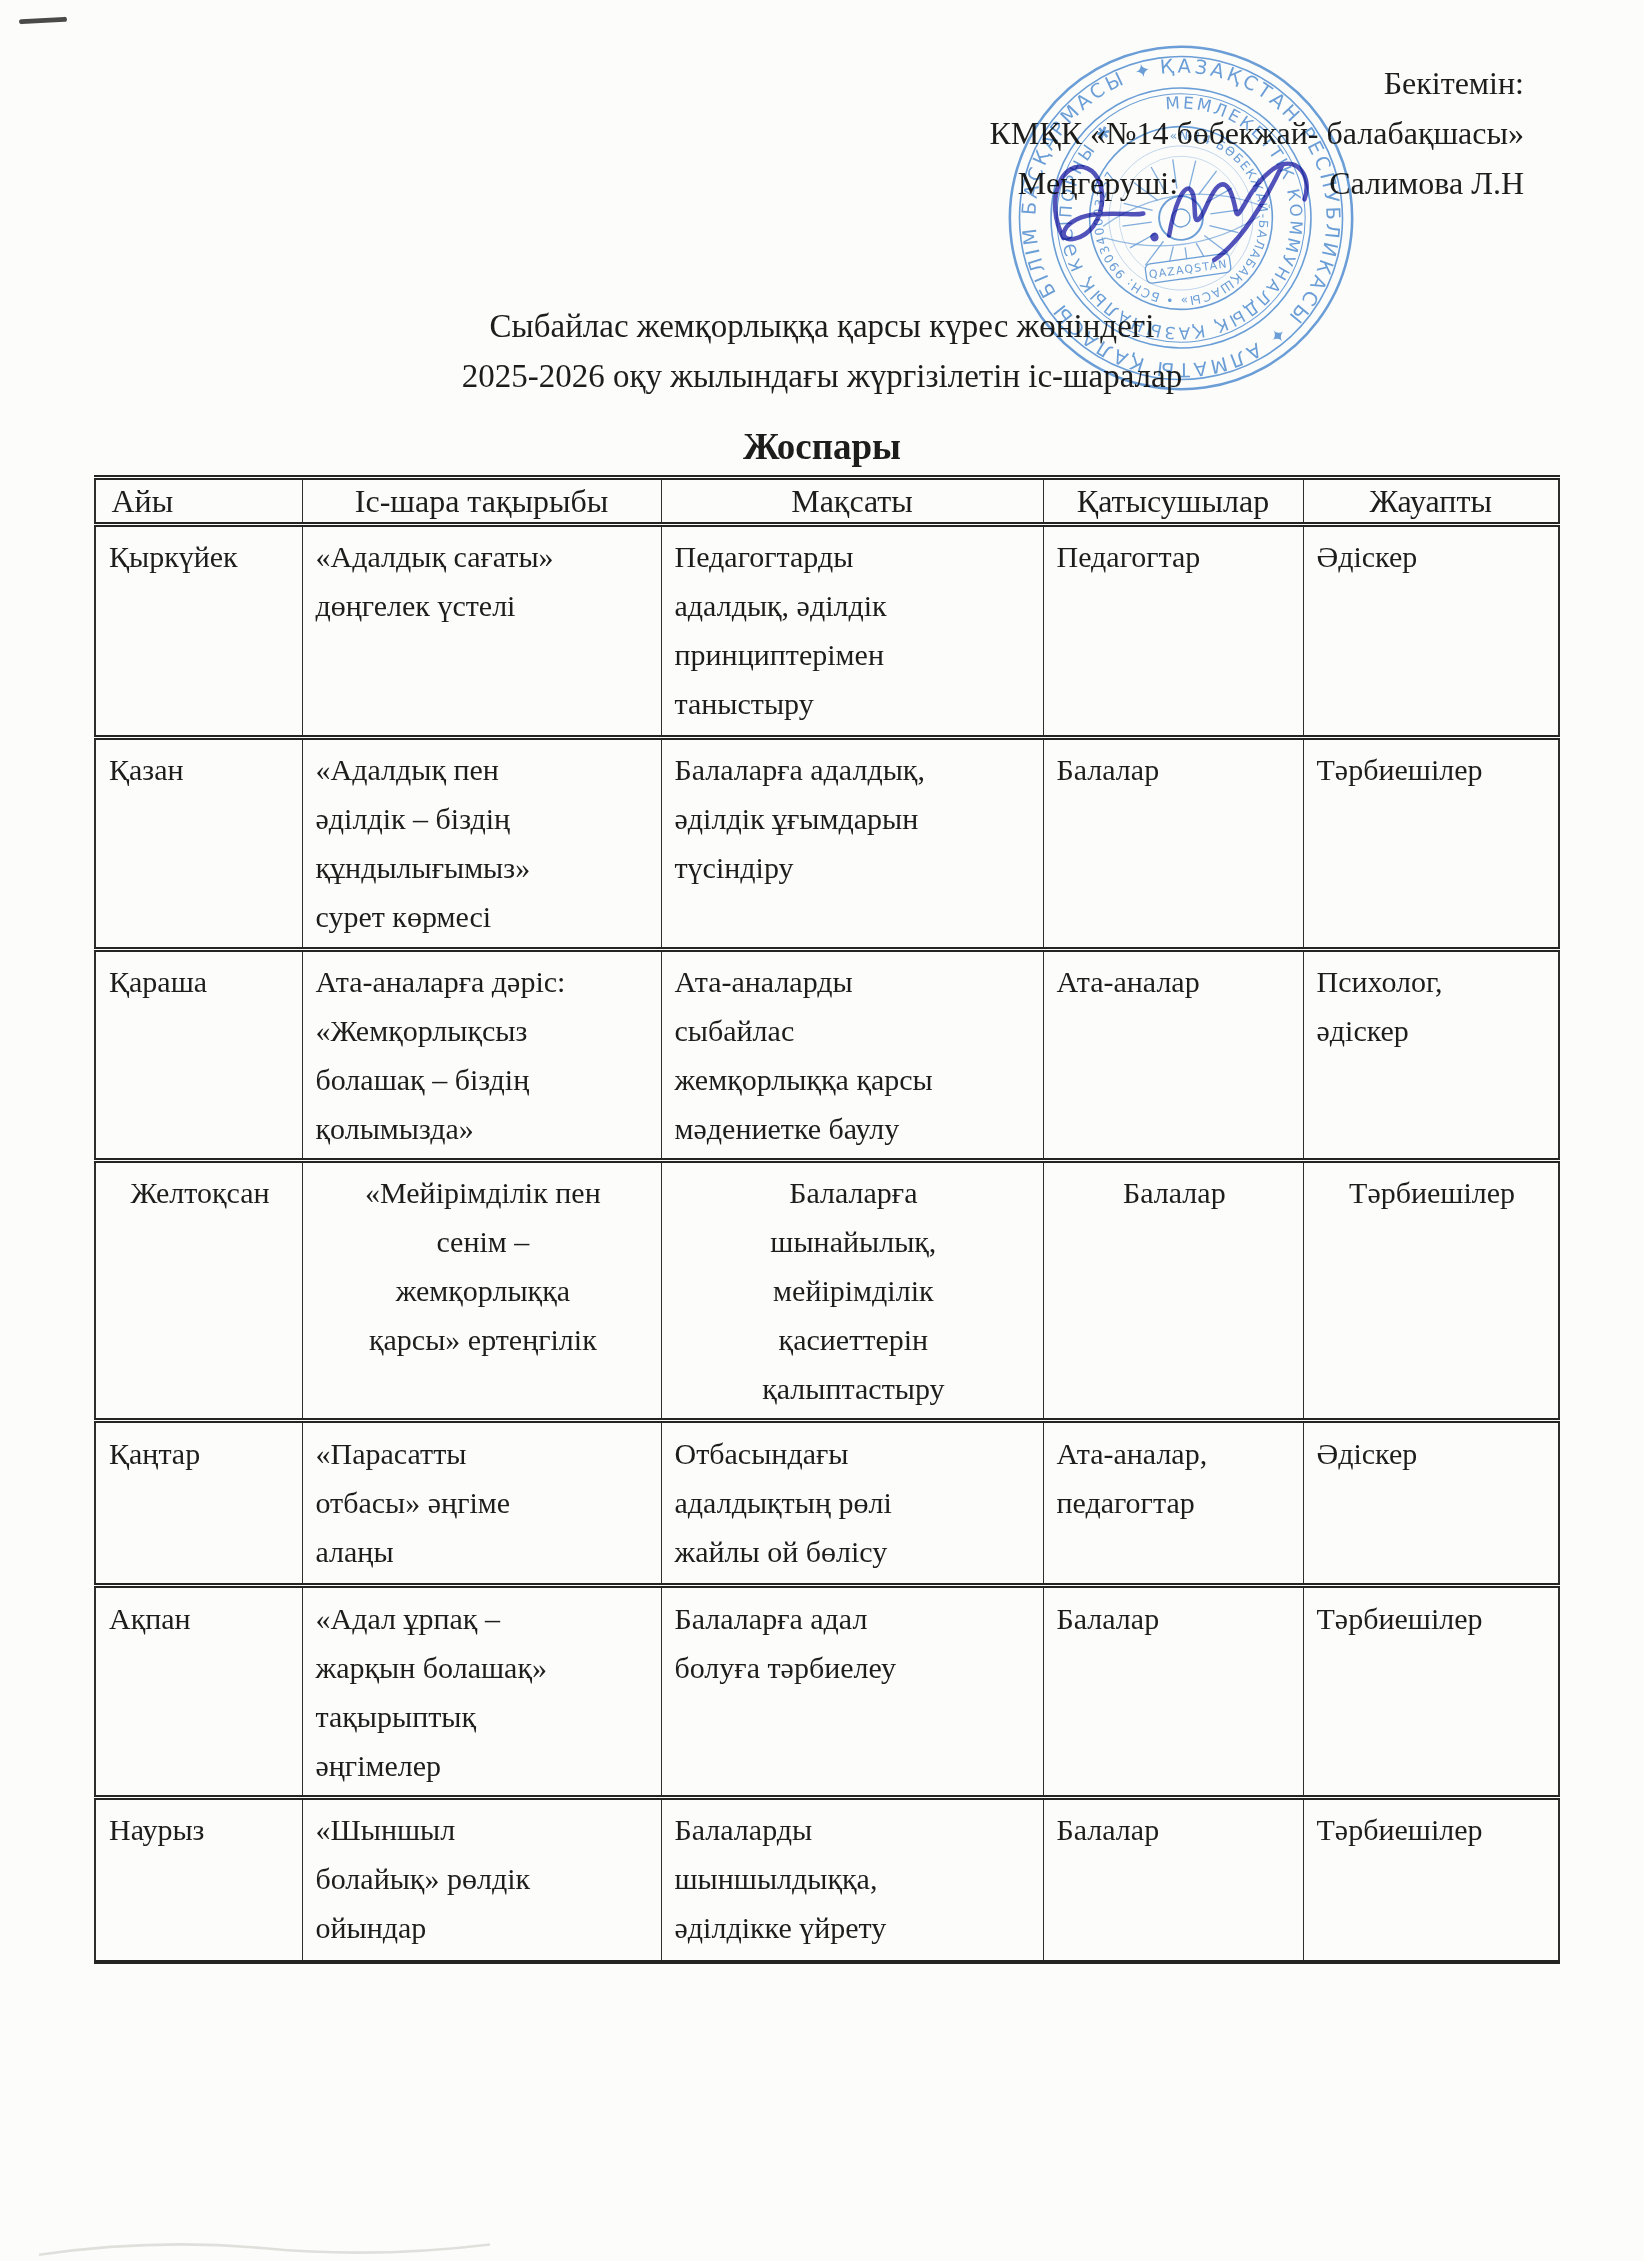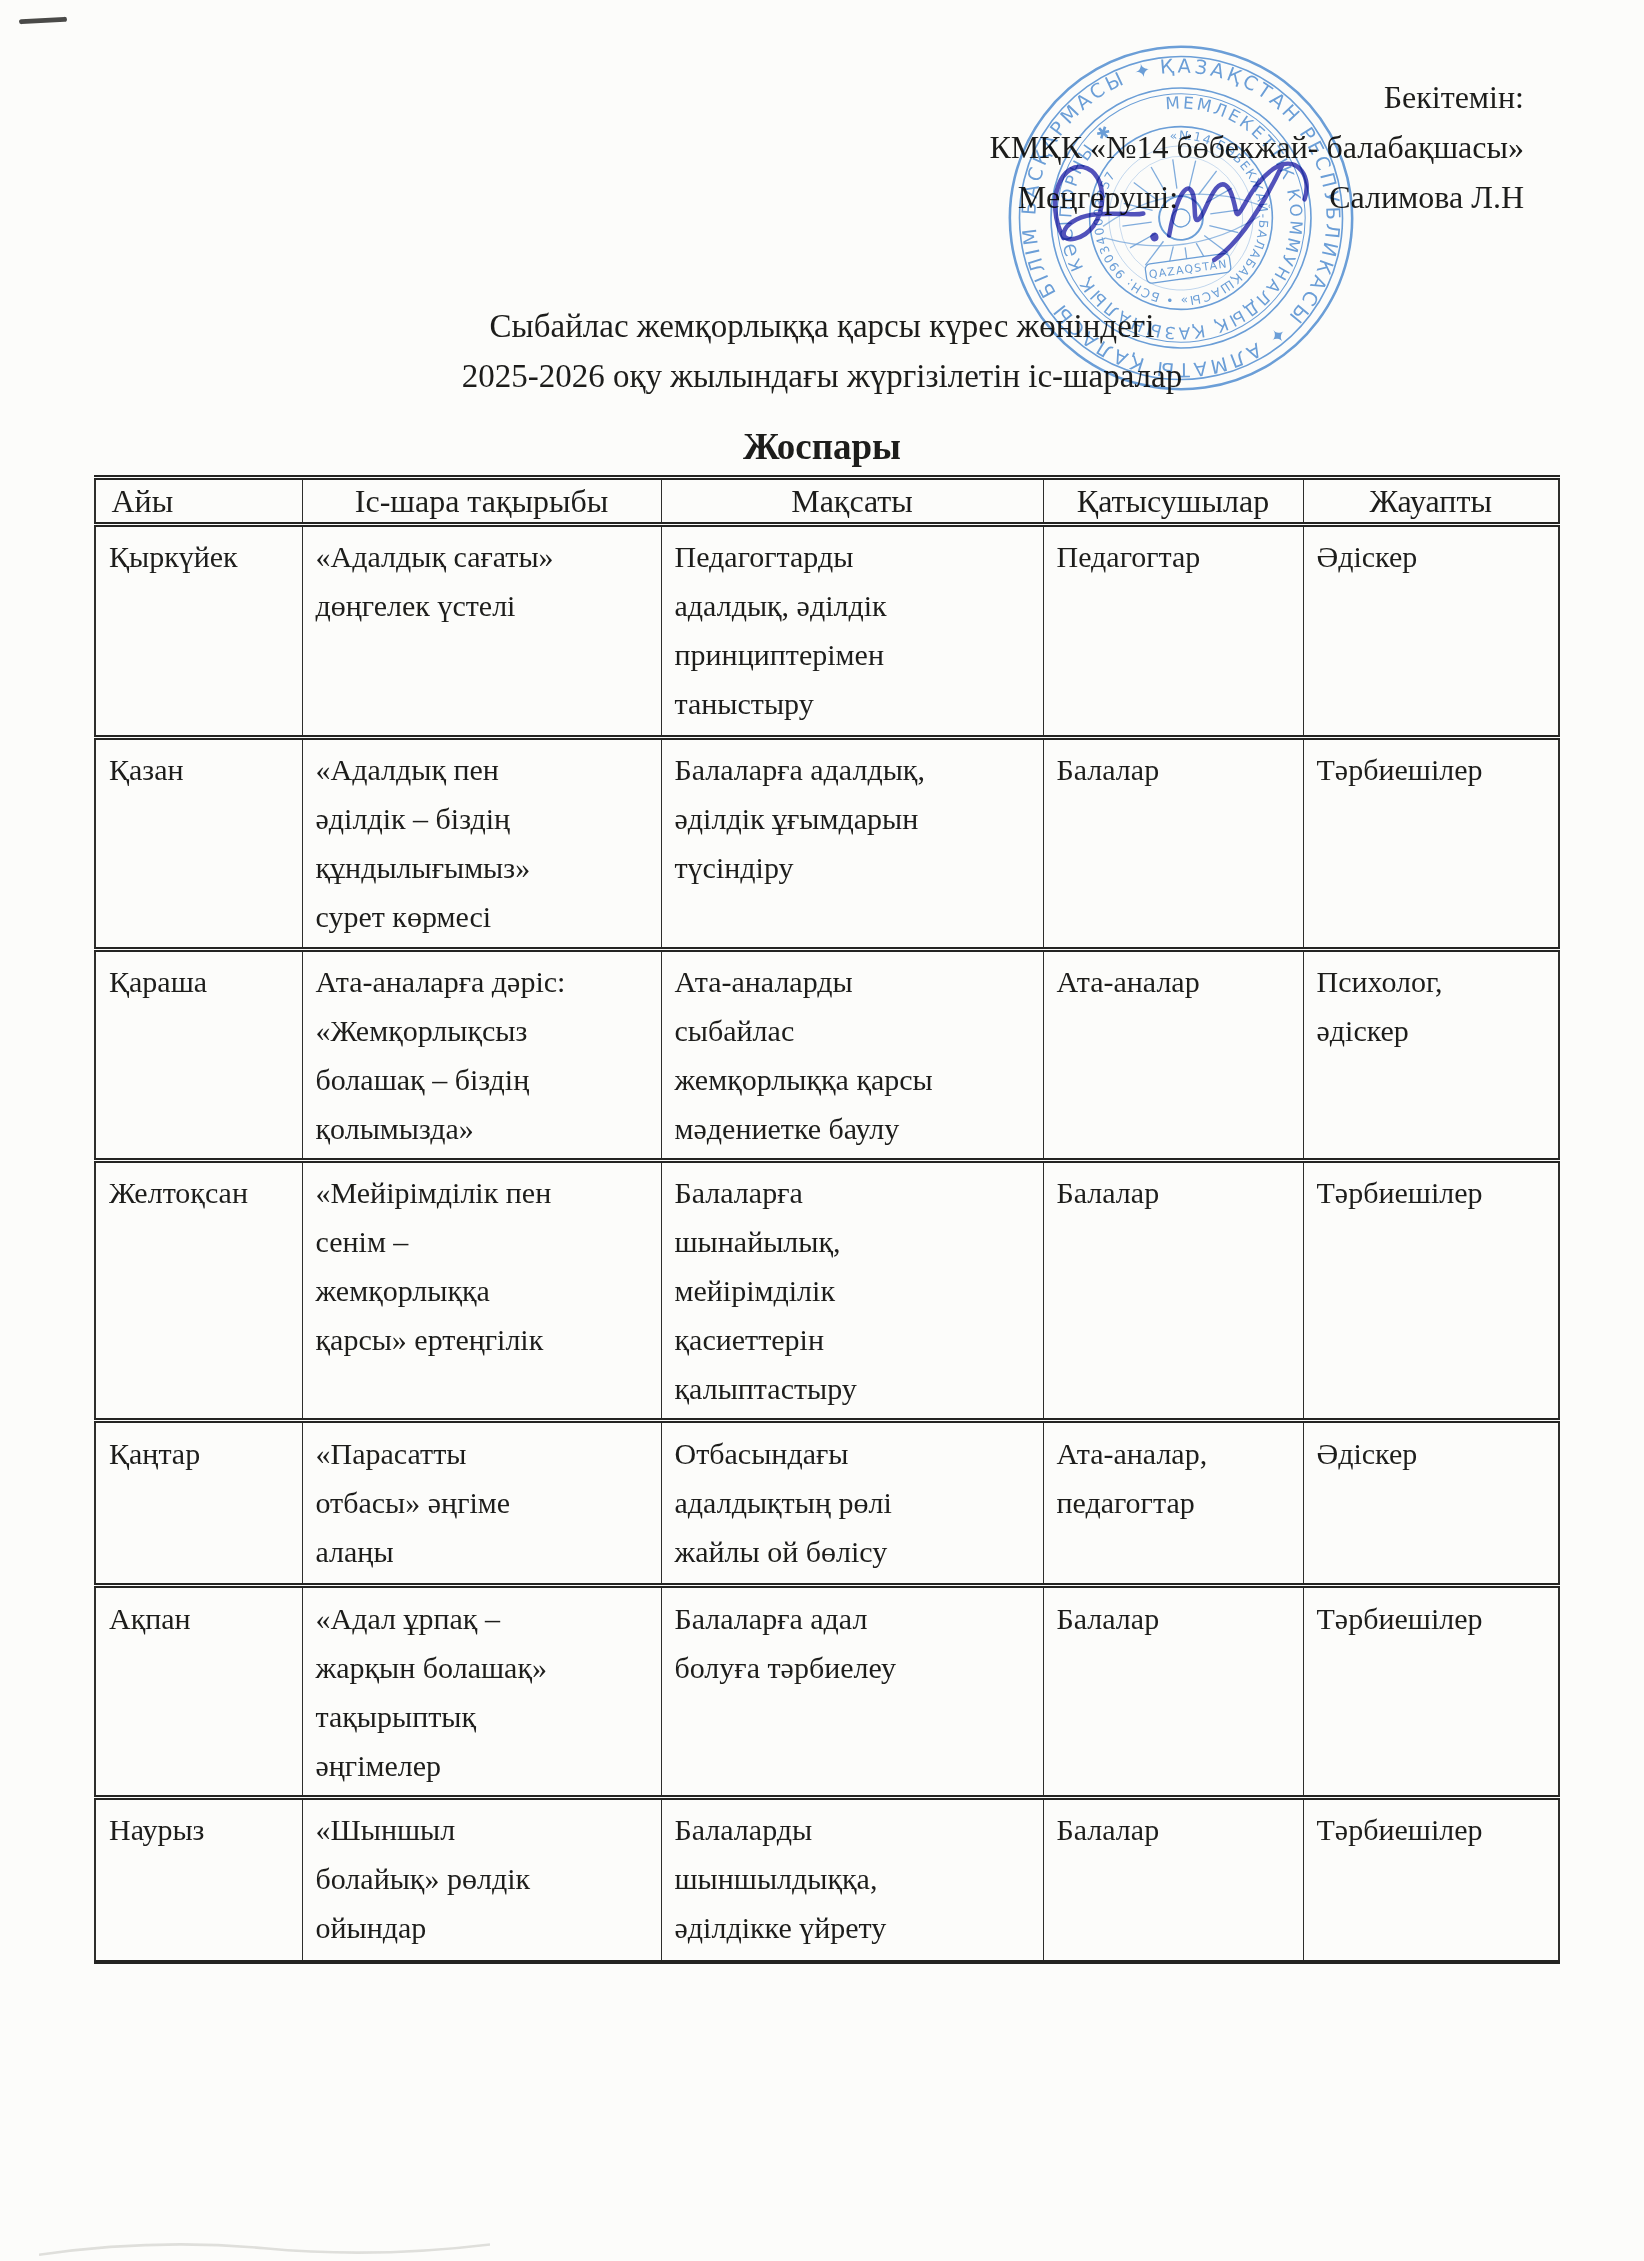--- a/index.html
+++ b/index.html
@@ -9,21 +9,21 @@
     font-family:"Liberation Serif","DejaVu Serif",serif;
     color:#1d1d1b;
   }
   
   .pen-mark{
     position:absolute;left:19.3px;top:18px;width:48px;height:4.5px;
     background:#4a4a48;border-radius:2.6px;transform:rotate(-3deg);
   }
   
   .approval{
-    position:absolute;top:72px;right:120px;text-align:right;
+    position:absolute;top:58px;right:120px;text-align:right;
     font-size:32px;line-height:50px;white-space:nowrap;z-index:2;
   }
   .sig-gap{display:inline-block;width:151px;}
   
   .titleblock{
     position:absolute;top:301px;left:0;width:100%;text-align:center;
     font-size:33px;line-height:50px;z-index:2;
   }
   .title-plan{font-size:37px;font-weight:bold;margin-top:21px;text-align:center;}
   
@@ -47,21 +47,21 @@
     text-align:center;vertical-align:middle;
     font-size:32px;line-height:35px;padding:2.6px 5.2px;height:37px;
     white-space:nowrap;
   }
   table.plan thead th.col-month{text-align:left;padding-left:15.5px;}
   table.plan tbody td{border-top:5.8px double #242422;}
   table.plan tbody tr:last-child td{border-bottom:4.5px solid #242422;}
   table.plan th:first-child,table.plan td:first-child{border-left:2.6px solid #2e2e2c;}
   table.plan th:last-child,table.plan td:last-child{border-right:2.6px solid #2e2e2c;}
   tr.r1{height:213px;margin-left:6px;} tr.r2{height:210px;} tr.r3{height:207px;padding-left:36px;}
-  tr.r4{height:253px;} tr.r5{height:165px;} tr.r6{height:205px;}
+  tr.r4{height:253px;text-align:center;} tr.r5{height:165px;} tr.r6{height:205px;}
   tr.r7{height:165px;} tr.r8{height:249px;}
   
   .stamp{
     position:absolute;left:1006px;top:43px;width:350px;height:350px;
     opacity:.82;mix-blend-mode:multiply;transform:rotate(-8deg);z-index:3;
     pointer-events:none;
   }
   .stamp text{
     font-family:"DejaVu Sans","Liberation Sans",sans-serif;
     fill:#4b8bd4;

